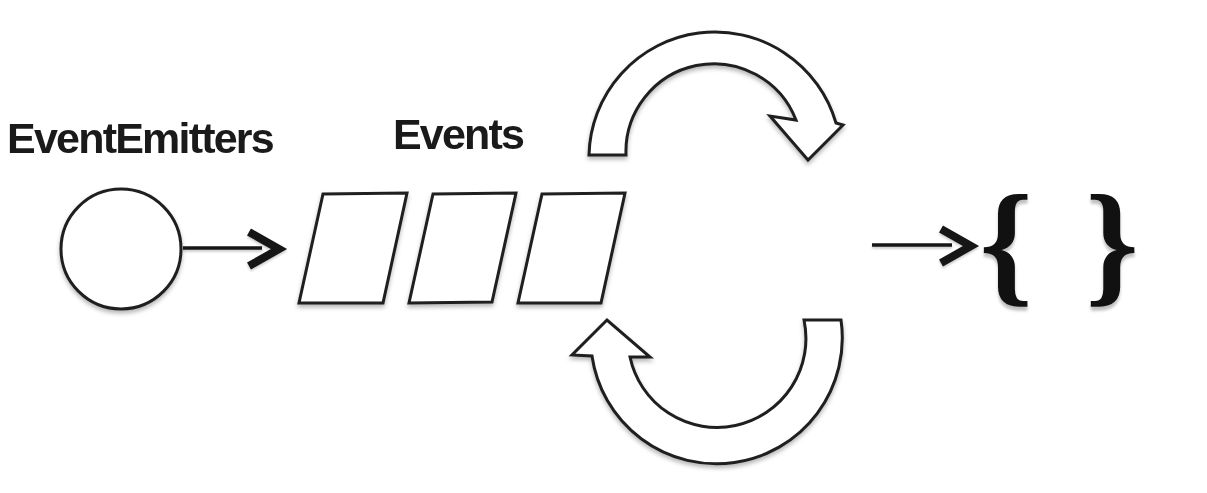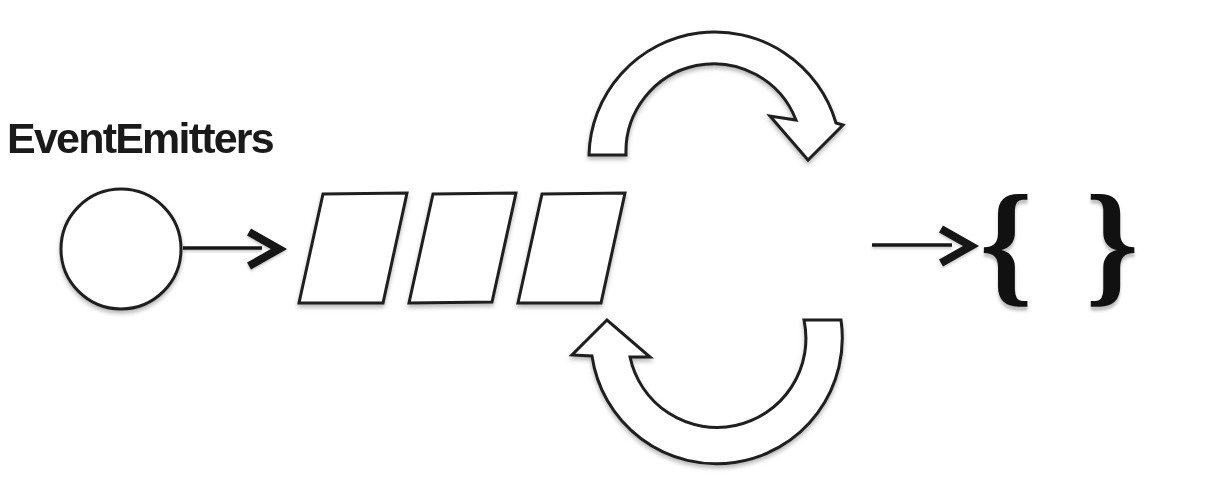--- a/index.html
+++ b/index.html
@@ -97,20 +97,21 @@
              L 630 357
              A 88 88 0 0 0 804 320
              Z" class="shape"></path>
 
     <path d="M 872 245 L 952 245" class="arrow-shaft"></path>
     <path d="M 941 229 L 971 246 L 941 263" class="arrow-head"></path>
   </svg>
 
   <div class="label" style="left:140px; top:138px;">EventEmitters</div>
 
+  <div class="label" style="left:458px; top:134px;">Events</div>
 
 
 
   <span class="brace" style="left:1006px; top:248px;">{</span>
 
   <span class="brace" style="left:1112px; top:248px;">}</span>
 
 </div>
 
 </body></html>

